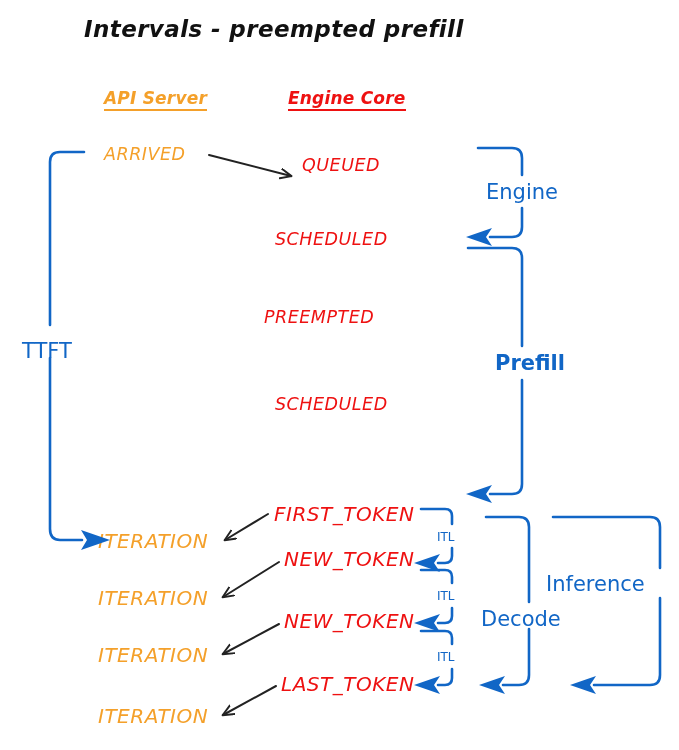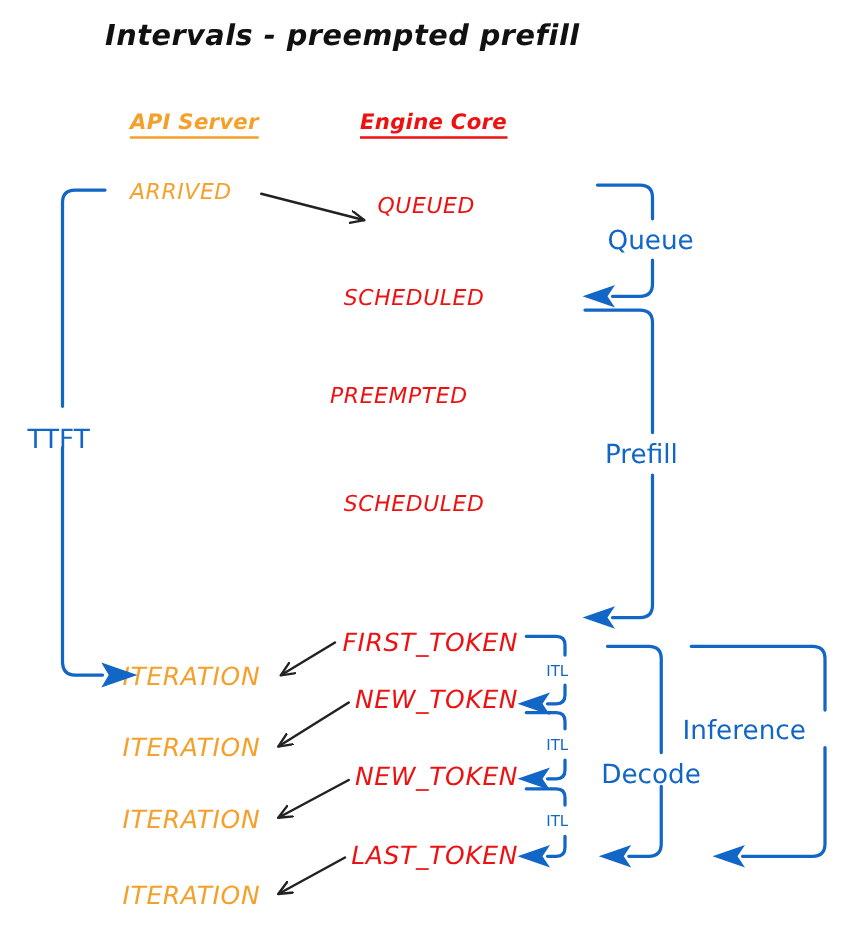--- a/index.html
+++ b/index.html
@@ -91,22 +91,22 @@
   <div class="txt state c-red" style="left:302px; top:157px;">QUEUED</div>
   <div class="txt state c-red" style="left:275px; top:231px;">SCHEDULED</div>
   <div class="txt state c-red" style="left:264px; top:309px;">PREEMPTED</div>
   <div class="txt state c-red" style="left:275px; top:396px;">SCHEDULED</div>
   <div class="txt state c-red small" style="left:274px; top:504px;">FIRST_TOKEN</div>
   <div class="txt state c-red small" style="left:284px; top:549px;">NEW_TOKEN</div>
   <div class="txt state c-red small" style="left:284px; top:611px;">NEW_TOKEN</div>
   <div class="txt state c-red small" style="left:281px; top:674px;">LAST_TOKEN</div>
 
   <div class="txt blabel" style="left:22px; top:341px;">TTFT</div>
-  <div class="txt blabel" style="left:486px; top:182px;">Queue</div>
-  <div class="txt blabel" style="left:484px; top:353px;">Prefill</div>
+  <div class="txt blabel" style="left:486px; top:182px;">Engine</div>
+  <div class="txt blabel" style="left:495px; top:353px;font-weight:bold;">Prefill</div>
   <div class="txt blabel" style="left:481px; top:609px;">Decode</div>
   <div class="txt blabel" style="left:546px; top:574px;">Inference</div>
   <div class="txt blabel small" style="left:437px; top:531px;">ITL</div>
   <div class="txt blabel small" style="left:437px; top:590px;">ITL</div>
   <div class="txt blabel small" style="left:437px; top:651px;">ITL</div>
 
   <svg class="layer" viewBox="0 0 679 750" xmlns="http://www.w3.org/2000/svg">
     <defs>
       <marker id="blueArrow" markerWidth="10" markerHeight="10" refX="8.4" refY="4.2" orient="auto" markerUnits="userSpaceOnUse">
         <path d="M9 4.2 L0.6 0 L2.6 4.2 L0.6 8.4 Z" fill="#1166C6"></path>

